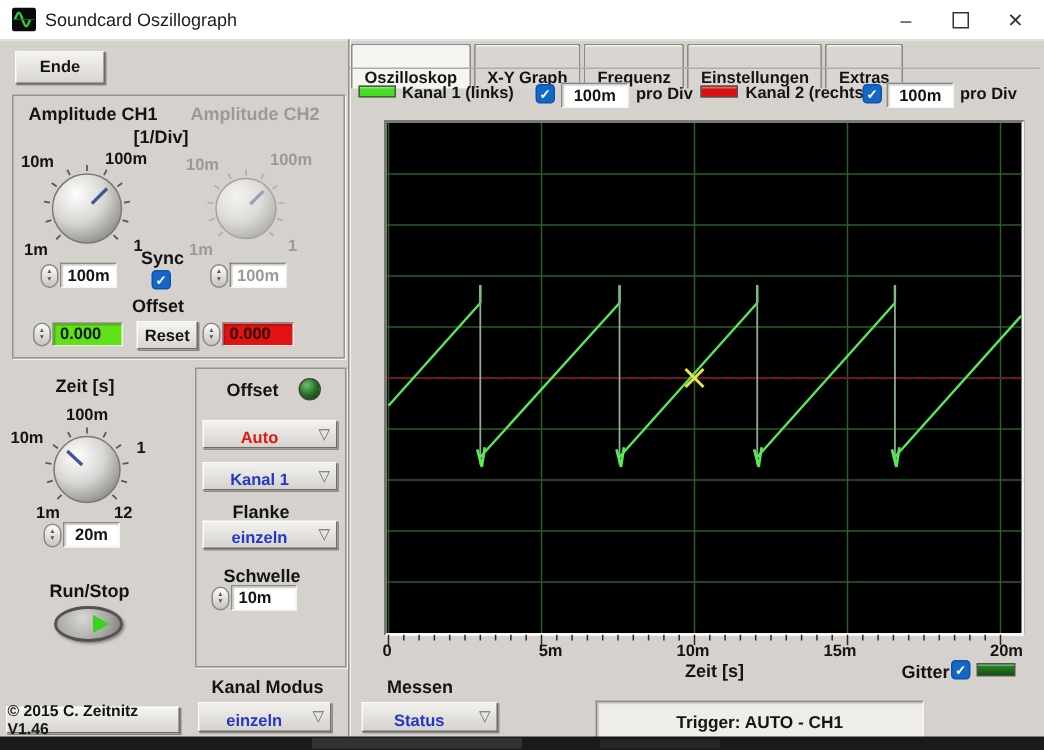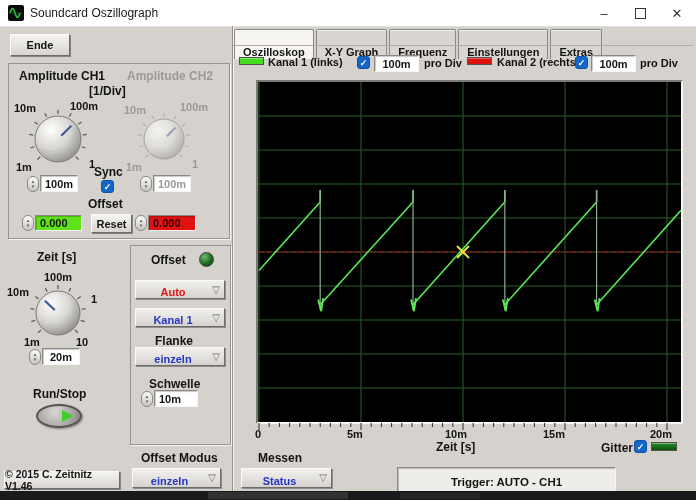--- a/index.html
+++ b/index.html
@@ -2,21 +2,21 @@
 <html><head>
 <meta charset="utf-8">
 <style>
   html,body{margin:0;padding:0;background:#444;}
   #app{position:relative;width:696px;height:500px;background:#d5d2cd;overflow:hidden;
        font-family:"Liberation Sans",sans-serif;outline:1px solid #8a8a8a;}
   .abs{position:absolute;}
   .lbl{position:absolute;font:bold 11px "Liberation Sans",sans-serif;color:#141414;white-space:nowrap;}
   .lbl.big{font-size:12px;}
   .lbl.gray{color:#9c9a94;}
-  .lbl.center{text-align:left;}
+  .lbl.center{text-align:right;}
   
   #titlebar{position:absolute;left:0;top:0;width:696px;height:26px;background:#ffffff;border-bottom:1px solid #dedede;}
   #title-text{position:absolute;left:30px;top:6px;font:12px "Liberation Sans",sans-serif;color:#1a1a1a;}
   .wbtn{position:absolute;top:0;width:36px;height:26px;display:flex;align-items:center;justify-content:center;color:#333;font:13px "Liberation Sans",sans-serif;}
   .maxbox{width:9px;height:9px;border:1px solid #333;}
   
   .btn{position:absolute;background:linear-gradient(#f4f3f1,#d8d5d0);border:1px solid #6e6c68;
        border-top-color:#fbfbfa;border-left-color:#fbfbfa;box-shadow:1px 1px 0 rgba(40,40,40,.45);
        display:flex;align-items:center;justify-content:center;font:bold 11px "Liberation Sans",sans-serif;color:#141414;}
   
@@ -194,21 +194,21 @@
   </div>
   <div class="field redbg" style="left:148px;top:215px;width:48px;height:16px">
     <span>0.000</span>
   </div>
 
   <span class="lbl big" style="left:37px;top:250px">Zeit [s]</span>
   <span class="lbl" style="left:44px;top:271px">100m</span>
   <span class="lbl" style="left:7px;top:286px">10m</span>
   <span class="lbl" style="left:91px;top:293px">1</span>
   <span class="lbl" style="left:24px;top:336px">1m</span>
-  <span class="lbl" style="left:76px;top:336px">10</span>
+  <span class="lbl" style="left:76px;top:336px">12</span>
   <svg class="knob" id="knob-zeit" style="left:28px;top:283px" width="60" height="60">
       <line x1="13.029437251522857" y1="46.970562748477136" x2="10.20101012677667" y2="49.79898987322333" stroke="#5a5854" stroke-width="1.2"></line>
       <line x1="7.174643608916313" y1="37.41640786499874" x2="3.370417543735698" y2="38.652475842498525" stroke="#5a5854" stroke-width="1.2"></line>
       <line x1="6.2954798257166935" y1="26.24557283903446" x2="2.344726463336144" y2="25.619834978873534" stroke="#5a5854" stroke-width="1.2"></line>
       <line x1="10.583592135001261" y1="15.893153944980645" x2="7.347524157501471" y2="13.542012935810753" stroke="#5a5854" stroke-width="1.2"></line>
       <line x1="19.104228006250878" y1="8.61584341947917" x2="17.28826600729269" y2="5.0518173227257" stroke="#5a5854" stroke-width="1.2"></line>
       <line x1="30" y1="6" x2="30" y2="2" stroke="#5a5854" stroke-width="1.2"></line>
       <line x1="40.89577199374912" y1="8.61584341947917" x2="42.71173399270731" y2="5.0518173227257" stroke="#5a5854" stroke-width="1.2"></line>
       <line x1="49.41640786499874" y1="15.893153944980645" x2="52.65247584249853" y2="13.542012935810753" stroke="#5a5854" stroke-width="1.2"></line>
       <line x1="53.7045201742833" y1="26.24557283903446" x2="57.655273536663856" y2="25.619834978873534" stroke="#5a5854" stroke-width="1.2"></line>
@@ -258,21 +258,21 @@
   </div>
 
   <span class="lbl big" style="left:33px;top:387px">Run/Stop</span>
   <div id="runstop-btn">
     <div id="play-tri"></div>
   </div>
 
   <div class="btn" style="left:4px;top:471px;width:114px;height:16px;font-size:10.5px">
     <span>© 2015  C. Zeitnitz V1.46</span>
   </div>
-  <span class="lbl big" style="left:141px;top:451px">Offset Modus</span>
+  <span class="lbl big" style="left:141px;top:451px">Kanal Modus</span>
   <div class="dd" style="left:132px;top:468px;width:87px;height:18px">
     <span class="dd-text blue">einzeln</span>
     <span class="dd-arrow">▽</span>
   </div>
 
   <div class="sep-v"></div>
 
   <div id="tabs">
     <div class="tab active"><span>Oszilloskop</span></div>
     <div class="tab"><span>X-Y Graph</span></div>

